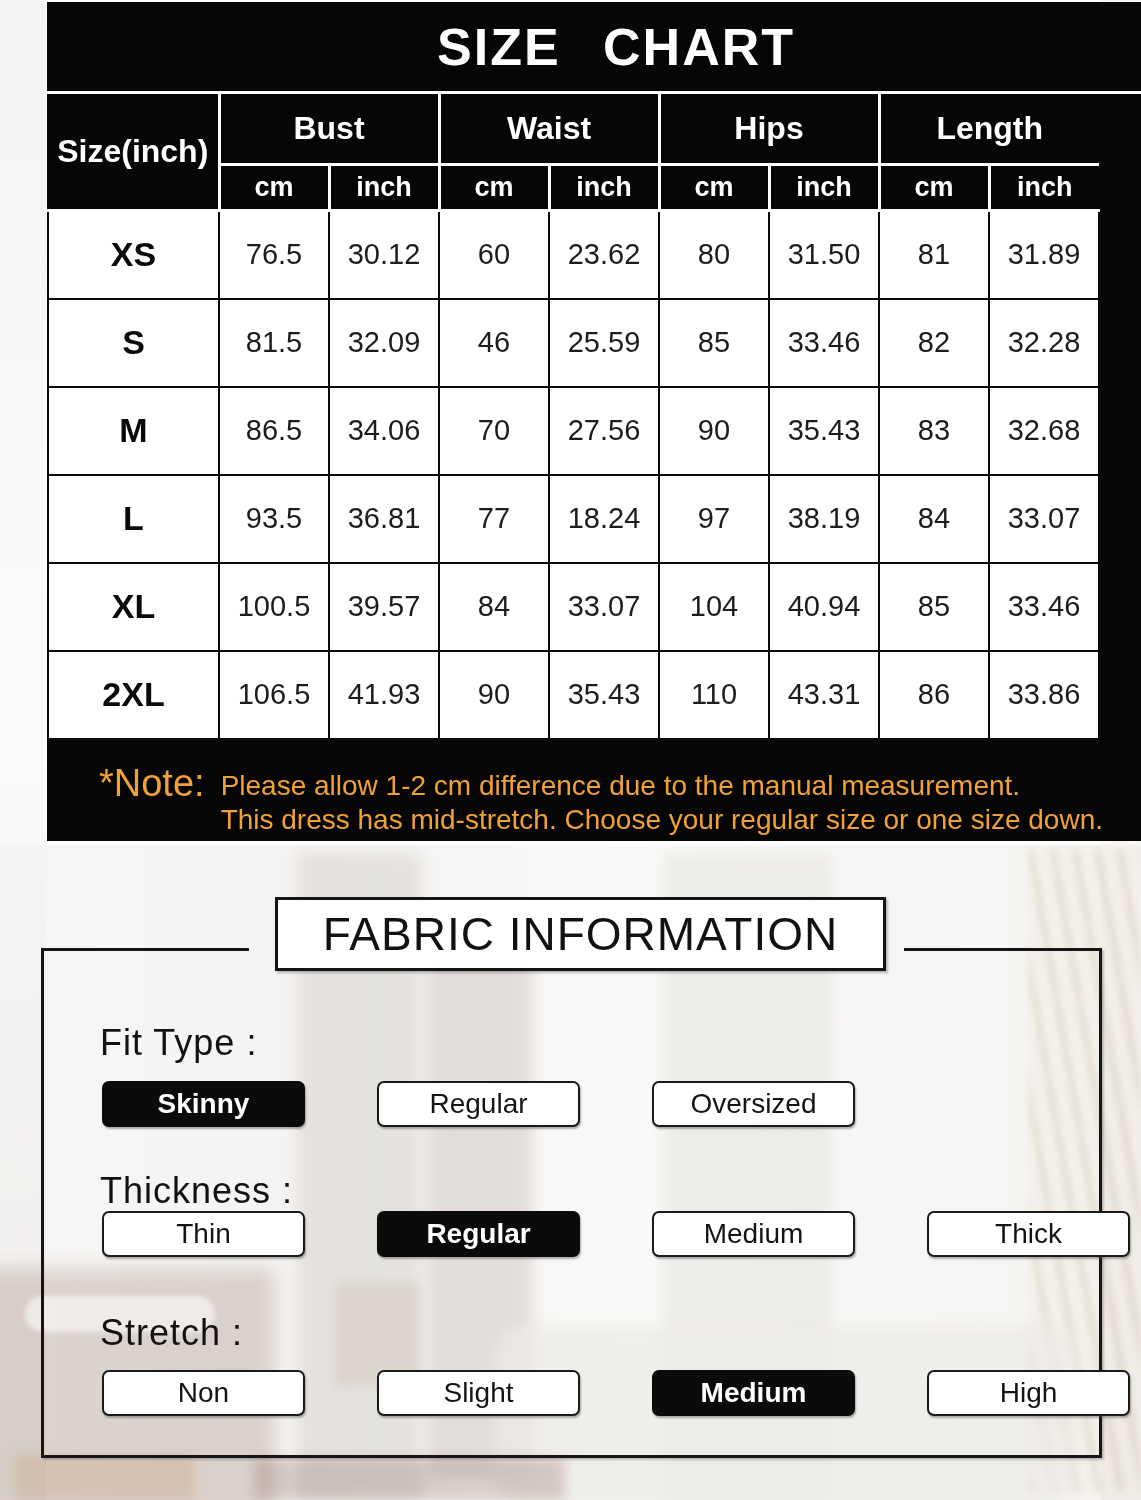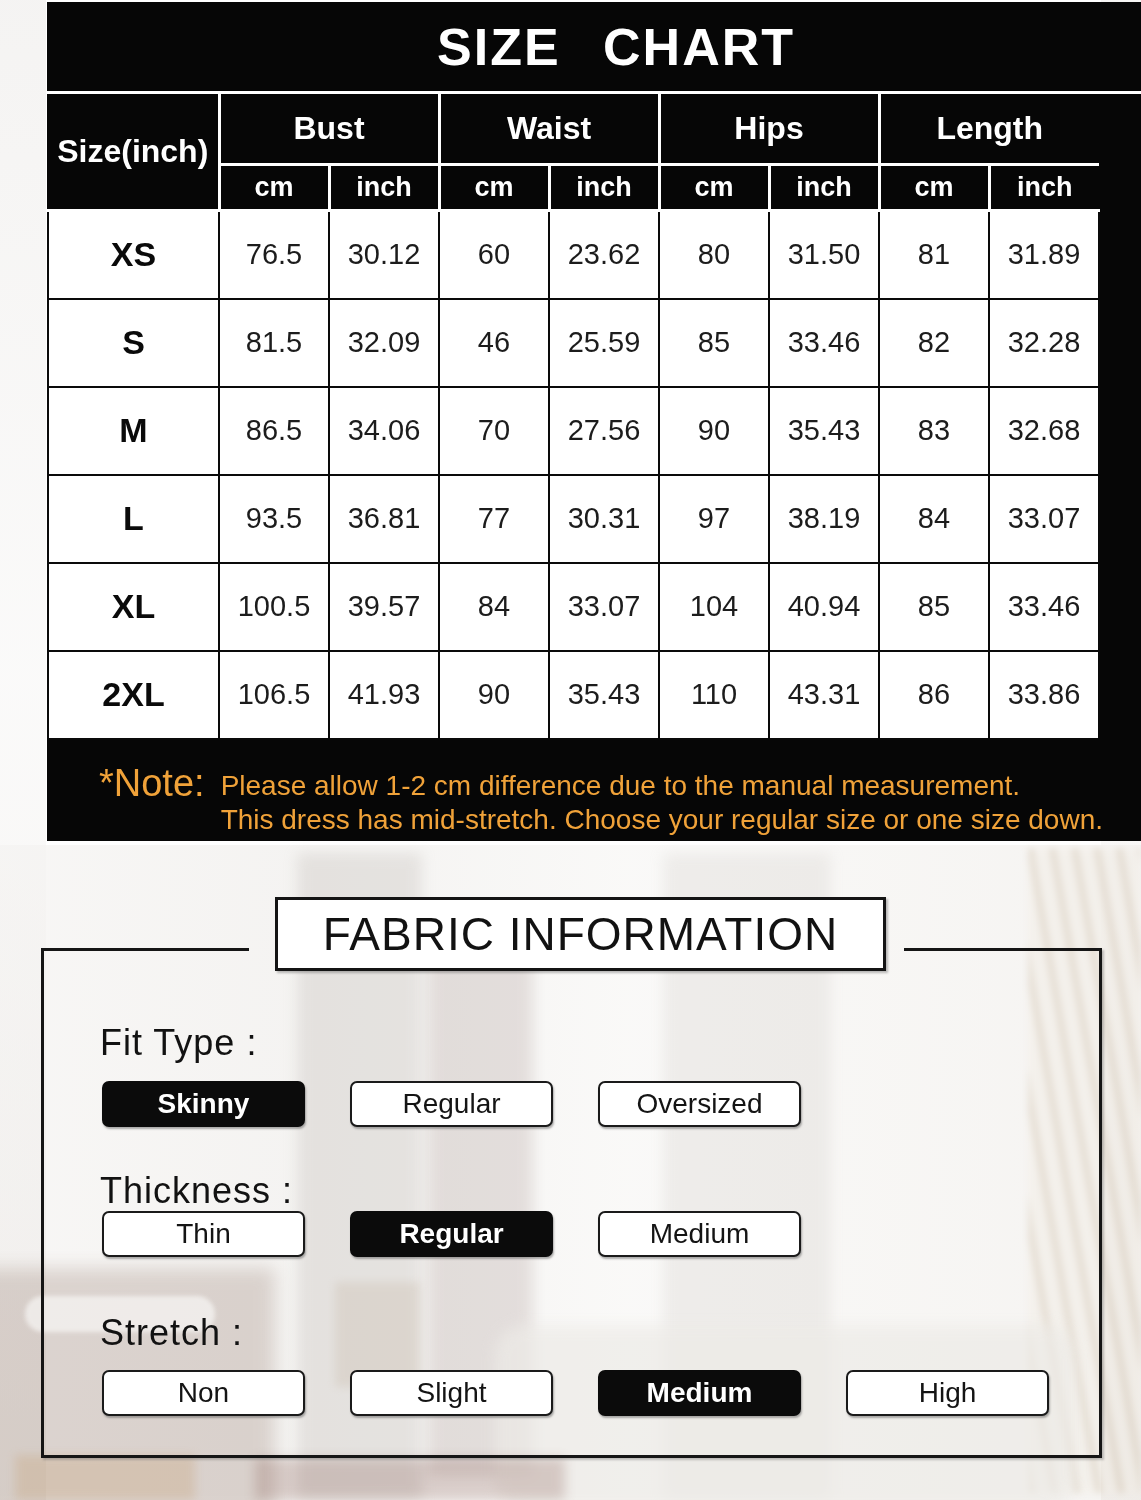--- a/index.html
+++ b/index.html
@@ -53,21 +53,21 @@
   .stub{position:absolute;top:948px;height:3px;background:#151515;z-index:2;}
   .stub-left{left:41px;width:208px;}
   .stub-right{left:904px;width:198px;}
   .fabric-box{position:absolute;left:41px;top:948px;width:1061px;height:510px;box-sizing:border-box;
     border:3px solid #151515;border-top:none;z-index:2;box-shadow:2px 2px 2px rgba(90,90,90,.35);}
   .fabric-title-box{position:absolute;left:275px;top:897px;width:611px;height:74px;box-sizing:border-box;
     background:#ffffff;border:3px solid #141414;z-index:3;display:flex;align-items:center;justify-content:center;
     font-size:46px;letter-spacing:1px;color:#121212;box-shadow:2px 2px 2px rgba(90,90,90,.4);}
   .f-label{position:absolute;left:100px;font-size:36px;color:#121212;z-index:3;letter-spacing:1px;}
   .fl-0{top:1022px;} .fl-1{top:1170px;} .fl-2{top:1312px;}
-  .opt-row{position:absolute;left:102px;display:flex;gap:45px;z-index:3;}
+  .opt-row{position:absolute;left:102px;display:flex;gap:72px;z-index:3;}
   .or-0{top:1081px;} .or-1{top:1211px;} .or-2{top:1370px;}
   .opt{box-sizing:border-box;width:203px;height:46px;border:2px solid #1a1a1a;border-radius:7px;background:#ffffff;
     display:flex;align-items:center;justify-content:center;font-size:28px;color:#141414;
     box-shadow:1px 2px 2px rgba(80,80,80,.45);}
   .opt.sel{color:#ffffff;font-weight:bold;}
 </style>
 </head>
 <body>
 
 <div class="photo">
@@ -144,21 +144,21 @@
           <td>90</td>
           <td>35.43</td>
           <td>83</td>
           <td>32.68</td>
         </tr>
         <tr>
           <th class="size">L</th>
           <td>93.5</td>
           <td>36.81</td>
           <td>77</td>
-          <td>30.31</td>
+          <td>18.24</td>
           <td>97</td>
           <td>38.19</td>
           <td>84</td>
           <td>33.07</td>
         </tr>
         <tr>
           <th class="size">XL</th>
           <td>100.5</td>
           <td>39.57</td>
           <td>84</td>
@@ -200,20 +200,21 @@
     <div class="opt sel" style="background: rgb(11, 11, 11); border-color: rgb(11, 11, 11);">Skinny</div>
     <div class="opt">Regular</div>
     <div class="opt">Oversized</div>
   </div>
 
 <div class="f-label fl-1">Thickness :</div>
 <div class="opt-row or-1">
     <div class="opt">Thin</div>
     <div class="opt sel" style="background: rgb(11, 11, 11); border-color: rgb(11, 11, 11);">Regular</div>
     <div class="opt">Medium</div>
+    <div class="opt">Thick</div>
   </div>
 
 <div class="f-label fl-2">Stretch :</div>
 <div class="opt-row or-2">
     <div class="opt">Non</div>
     <div class="opt">Slight</div>
     <div class="opt sel" style="background: rgb(11, 11, 11); border-color: rgb(11, 11, 11);">Medium</div>
     <div class="opt">High</div>
   </div>
 

